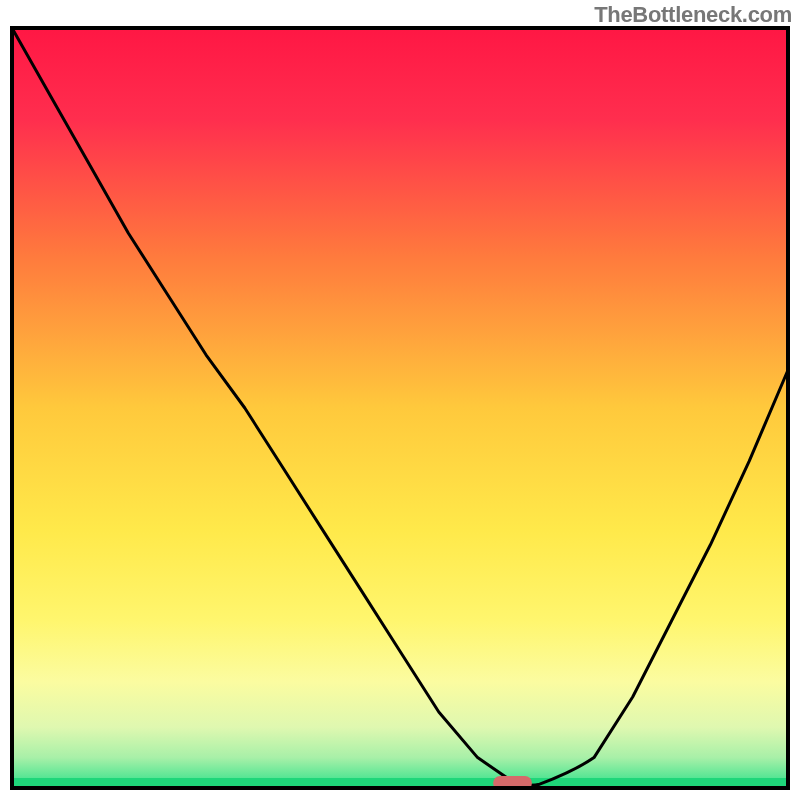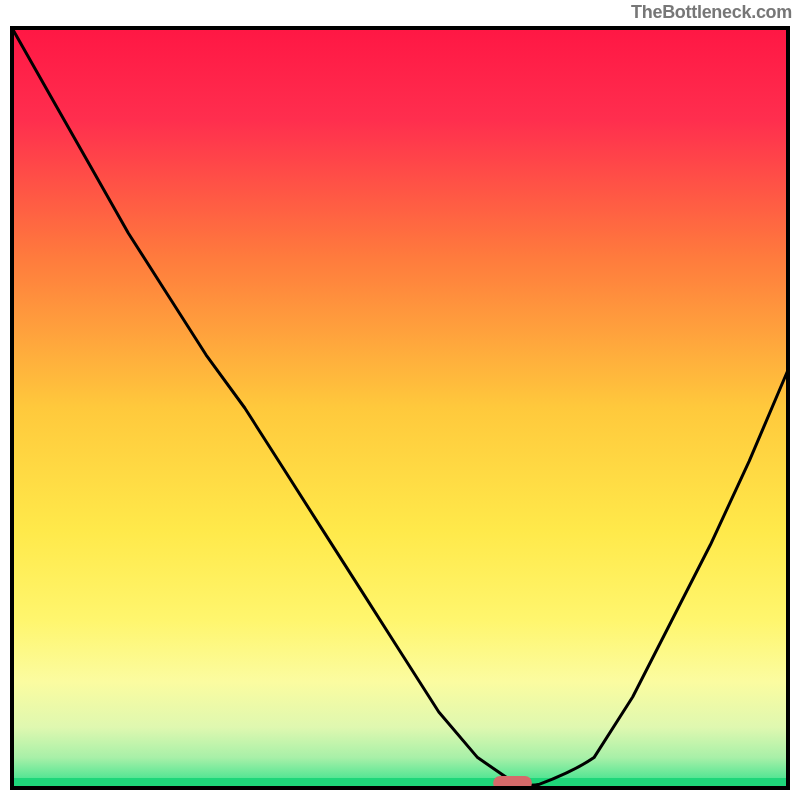--- a/index.html
+++ b/index.html
@@ -12,21 +12,21 @@
   }
   .container {
     position: relative;
     width: 800px;
     height: 800px;
   }
   .watermark {
     position: absolute;
     top: 2px;
     right: 8px;
-    font-size: 18px;
+    font-size: 22px;
     font-weight: 600;
     color: #777;
     z-index: 10;
     letter-spacing: -0.3px;
   }
   svg.bg {
     position: absolute;
     left: 0;
     top: 0;
   }

